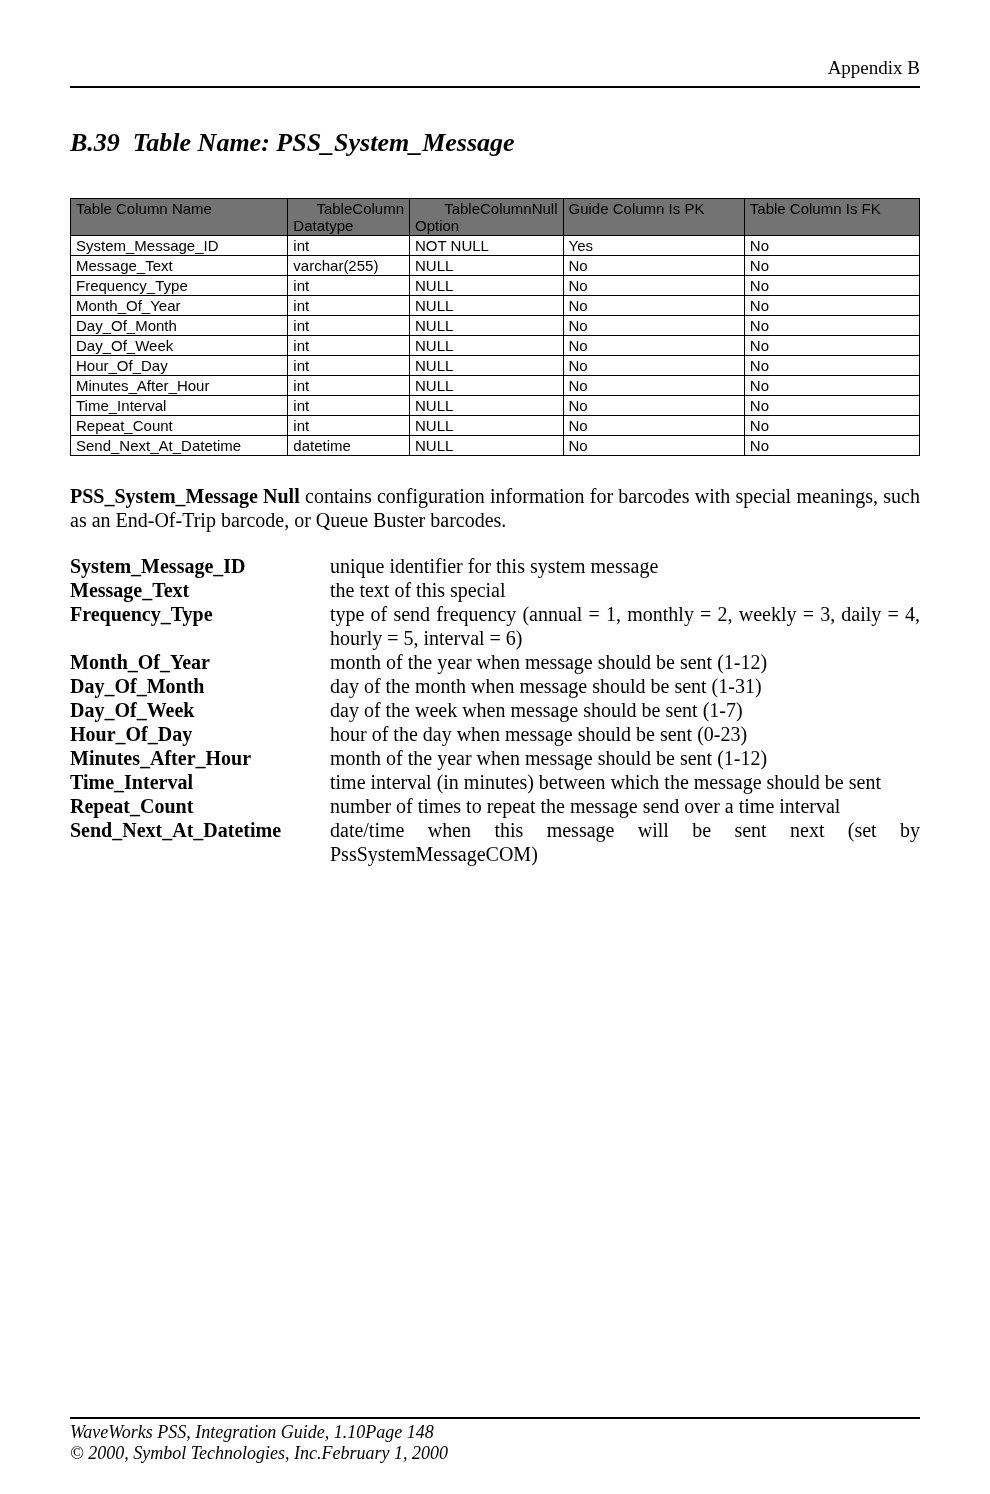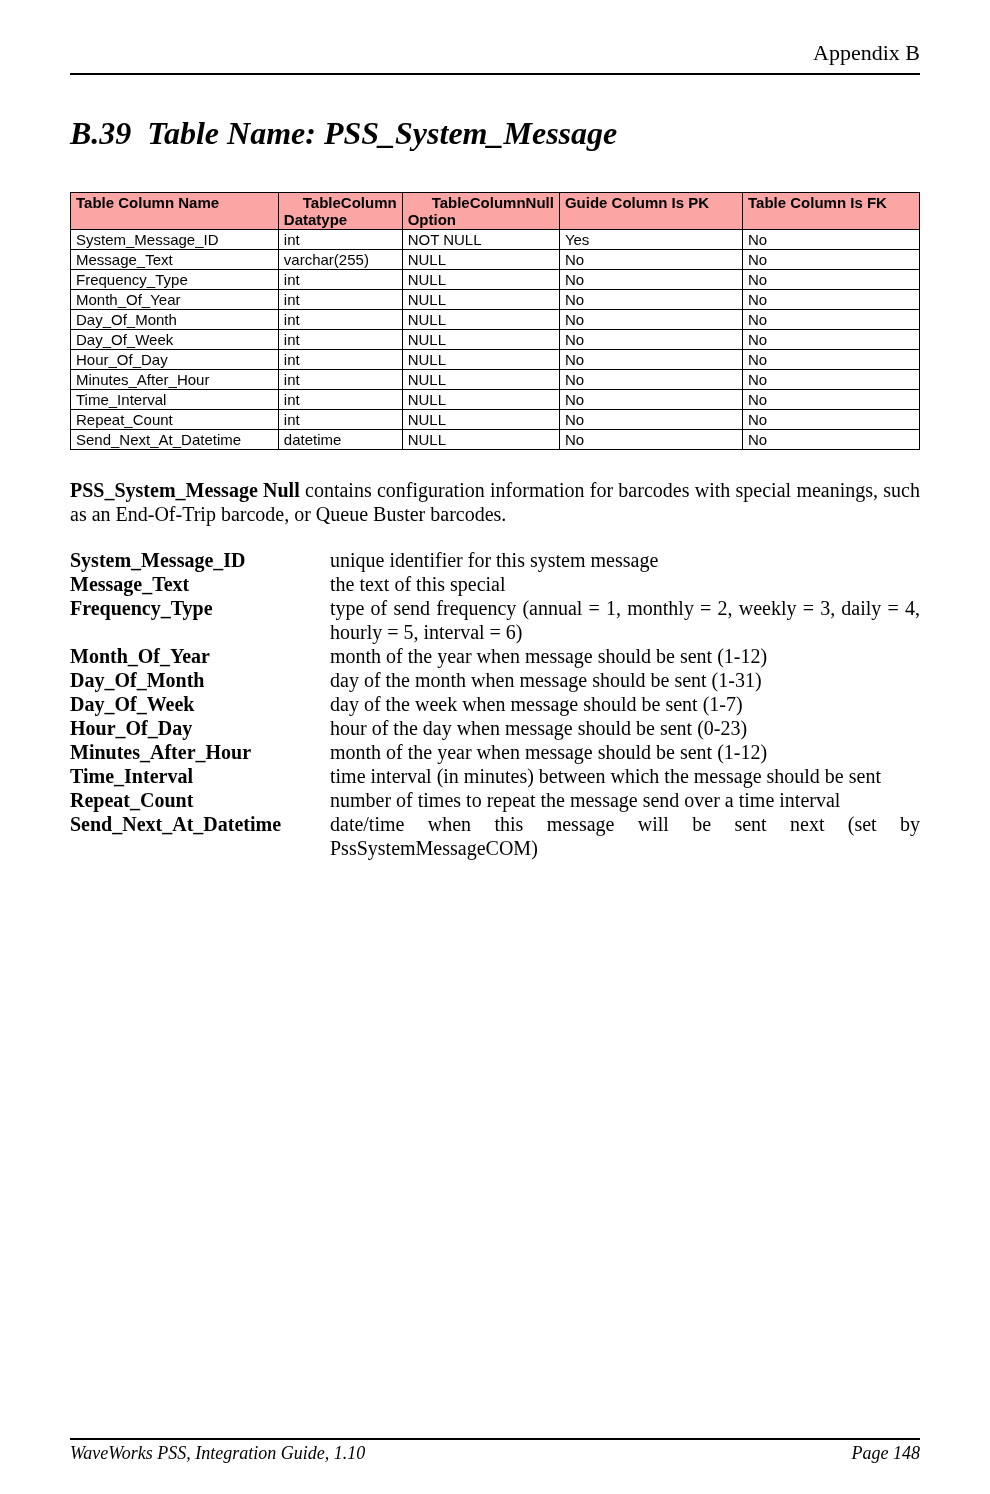--- a/index.html
+++ b/index.html
@@ -9,49 +9,50 @@
     background: #fff;
     margin: 0;
     padding: 40px 70px 30px 70px;
     width: 990px;
     height: 1494px;
     box-sizing: border-box;
     position: relative;
   }
   .header-right {
     text-align: right;
-    font-size: 22px;
+    font-size: 19px;
     margin-bottom: 7px;
+    margin-top: 17px;
   }
   .rule {
     border-top: 2px solid #000;
     margin-bottom: 40px;
   }
   .section-title {
     font-style: italic;
     font-weight: bold;
-    font-size: 32px;
+    font-size: 26px;
     margin-bottom: 40px;
   }
   table.schema {
     border-collapse: collapse;
     width: 100%;
     font-family: Arial, Helvetica, sans-serif;
     font-size: 15px;
     margin-bottom: 28px;
   }
   table.schema th, table.schema td {
     border: 1px solid #000;
     padding: 1px 5px;
     text-align: left;
     vertical-align: top;
   }
   table.schema th {
-    background: #fca5a5;
-    font-weight: bold;
+    background: #737373;
+    font-weight: normal;
   }
   .para {
     text-align: justify;
     margin-bottom: 22px;
     line-height: 1.2;
   }
   .defs {
     display: table;
     width: 100%;
   }
@@ -79,21 +80,20 @@
     bottom: 30px;
     font-style: italic;
     font-size: 18px;
   }
   .footer-rule {
     border-top: 2px solid #000;
     margin-bottom: 3px;
   }
   .footer-row {
     display: flex;
-    justify-content: space-between;
   }
   .th-spread {
     display: flex;
     justify-content: flex-end;
   }
 </style>
 </head>
 <body>
 
 <div class="header-right">Appendix B</div>
@@ -257,13 +257,17 @@
       <div class="def-desc">date/time when this message will be sent next (set by PssSystemMessageCOM)</div>
     </div>
   </div>
 
 <div class="footer">
   <div class="footer-rule"></div>
   <div class="footer-row">
     <span>WaveWorks PSS, Integration Guide, 1.10</span>
     <span>Page 148</span>
   </div>
+  <div class="footer-row">
+    <span>© 2000, Symbol Technologies, Inc.</span>
+    <span>February 1, 2000</span>
+  </div>
 </div>
 
 </body></html>

